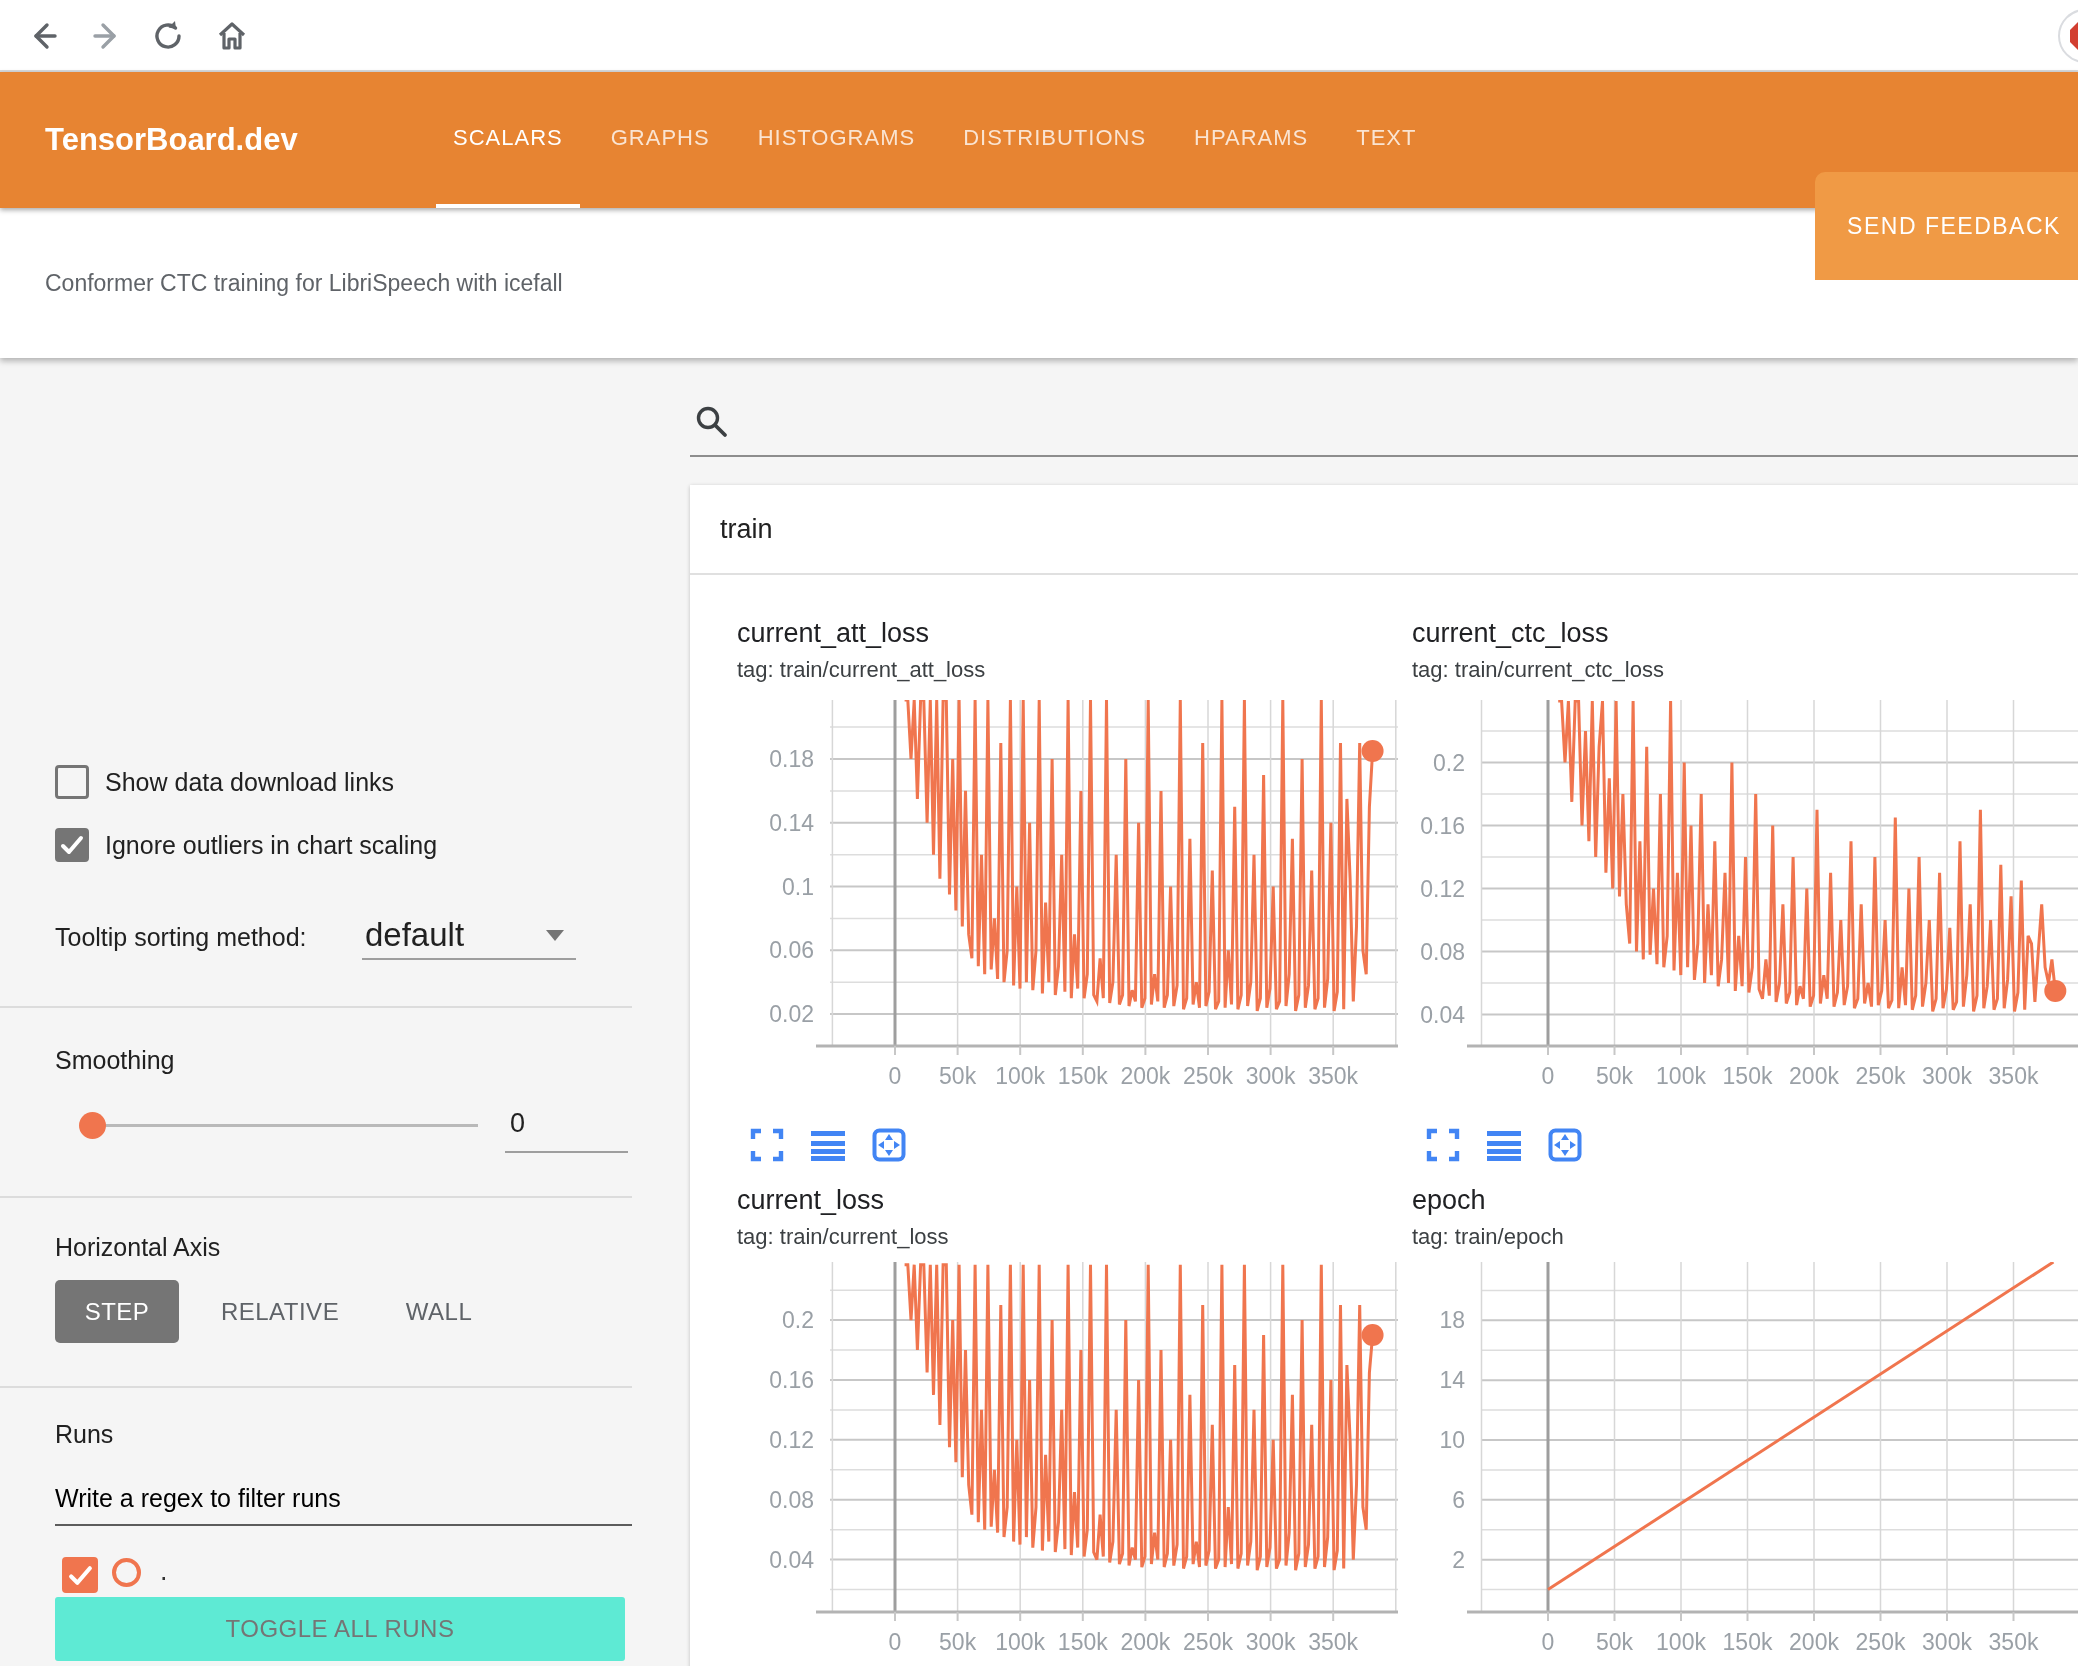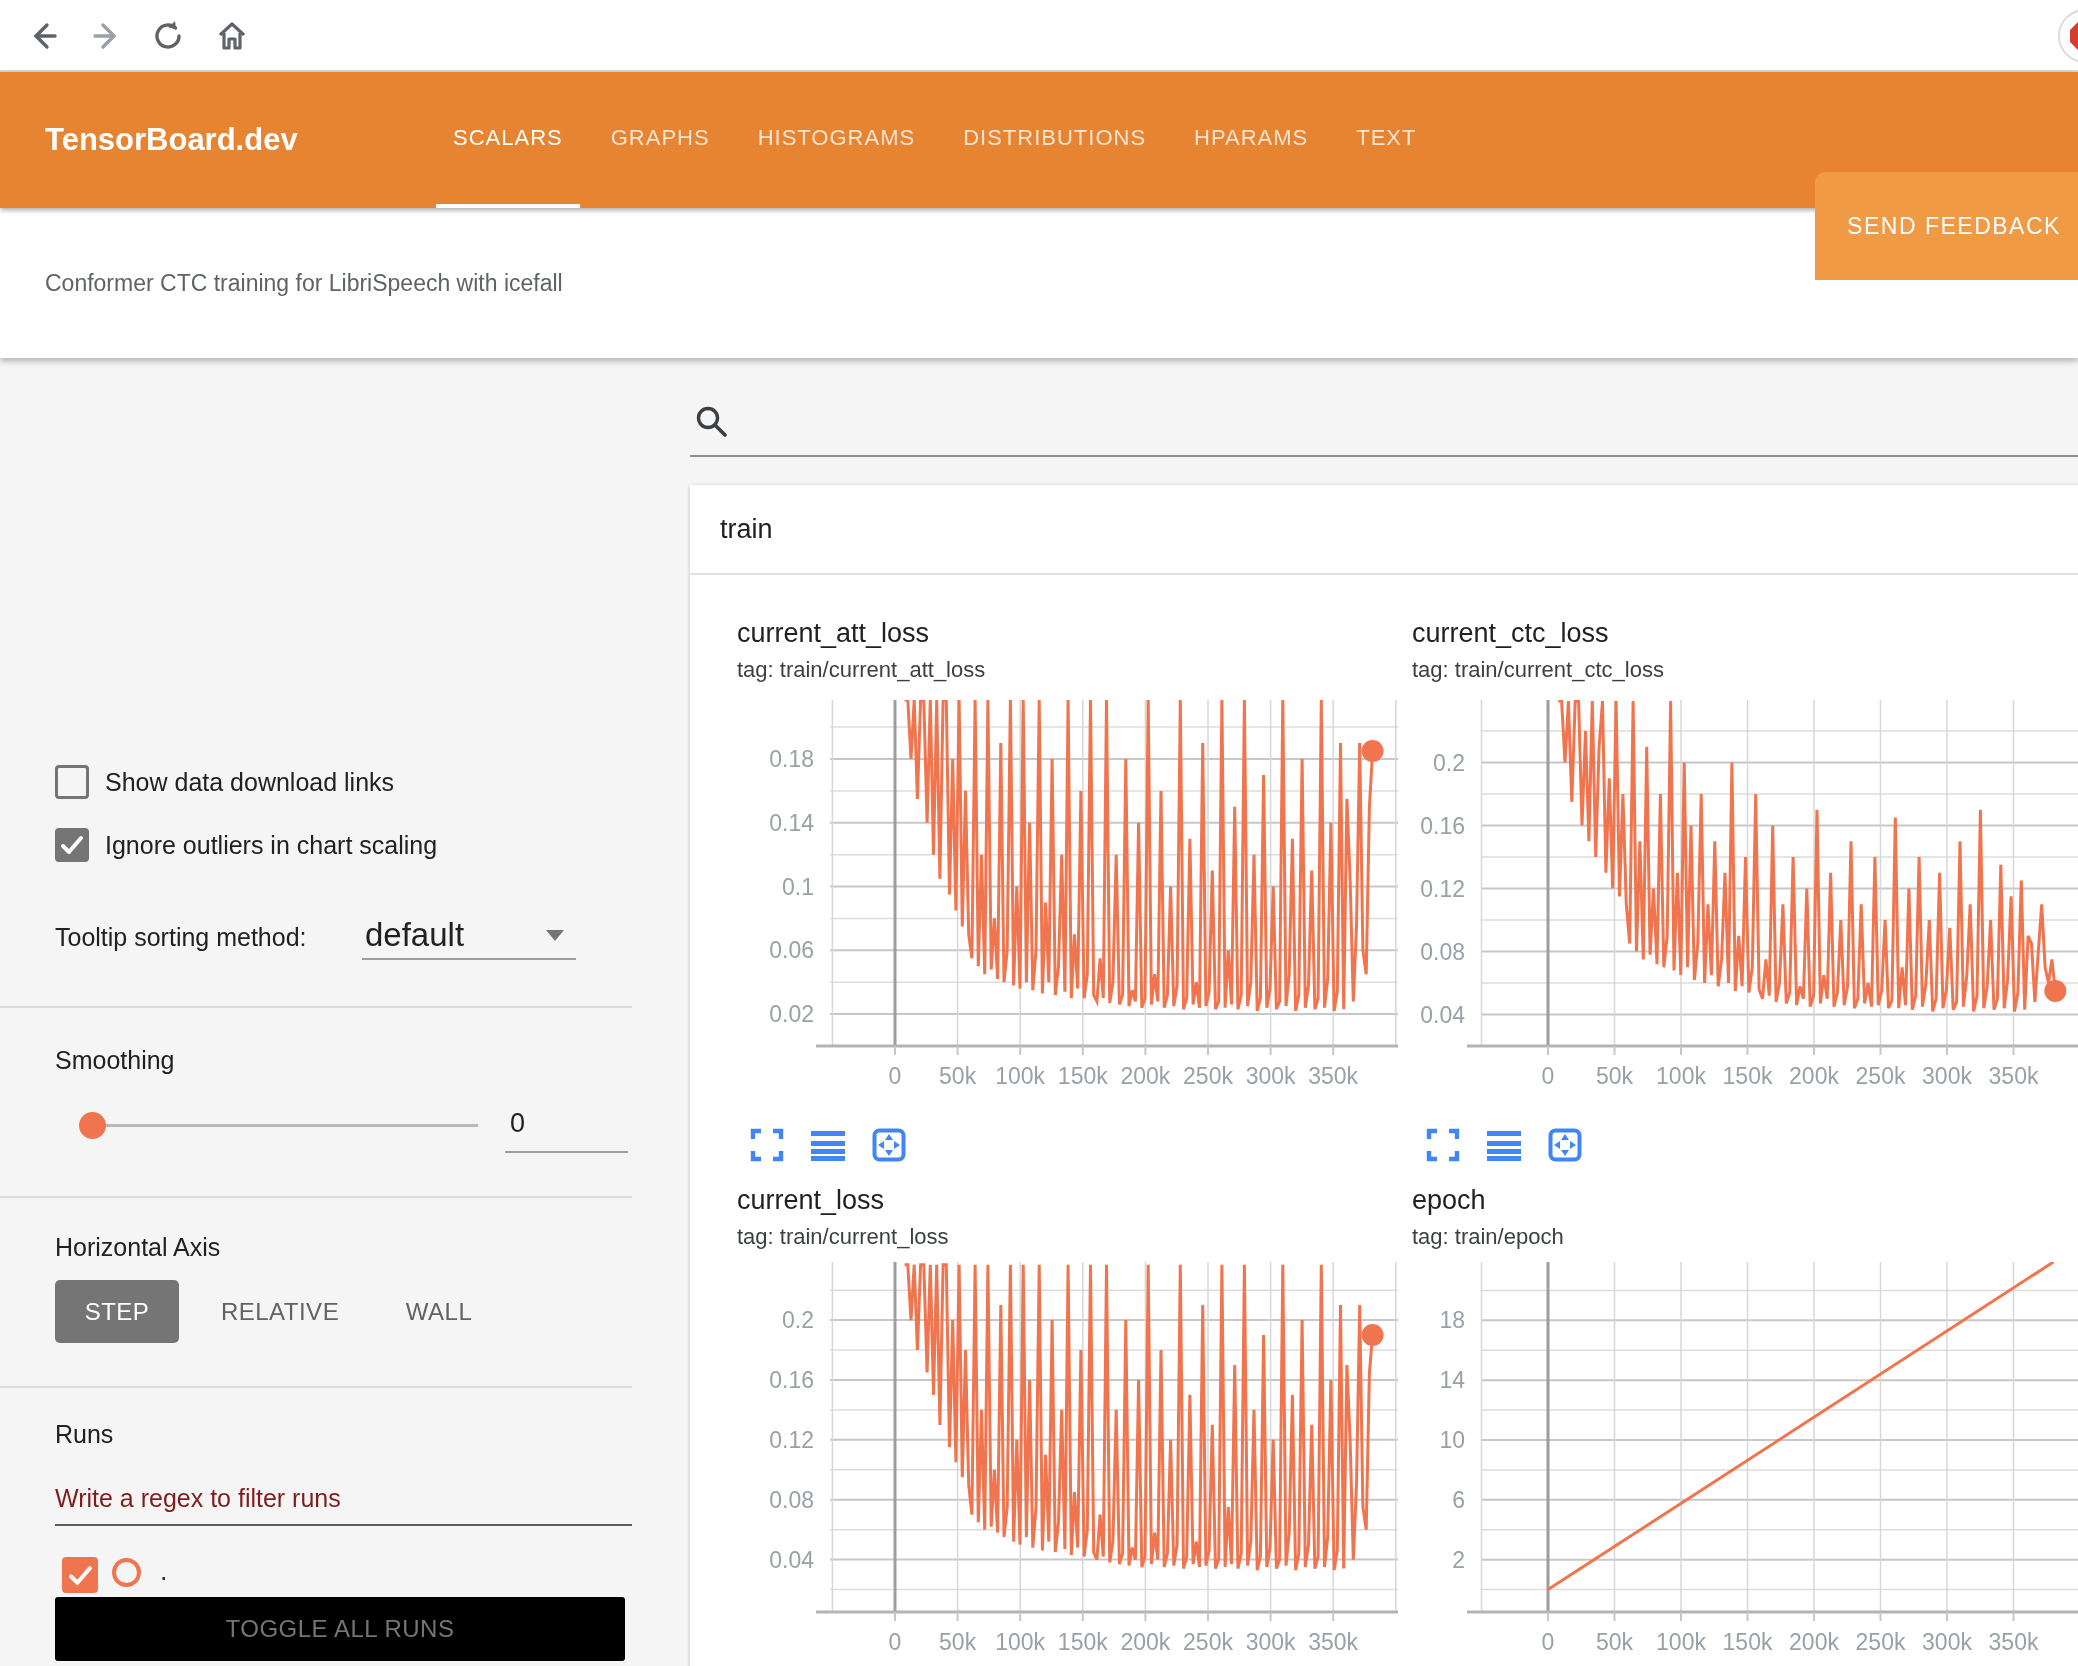--- a/index.html
+++ b/index.html
@@ -43,21 +43,21 @@
   .divider{height:2px;background:#dcdcdc;}
   .underline{height:2px;background:#9e9e9e;}
   .dd-arrow{width:0;height:0;border-left:9px solid transparent;border-right:9px solid transparent;
             border-top:11px solid #757575;}
   .slider-track{height:3px;background:#b9b9b9;}
   .slider-thumb{width:27px;height:27px;border-radius:50%;background:#f0754e;}
   .seg-btn{background:#757575;color:#fff;font-size:24px;border-radius:5px;display:flex;align-items:center;
            justify-content:center;letter-spacing:.5px;cursor:pointer;}
   .seg-txt{color:#5f6368;font-size:24px;letter-spacing:.5px;display:flex;align-items:center;justify-content:center;cursor:pointer;}
   .run-circle{width:29px;height:29px;border-radius:50%;border:4px solid #f0754e;background:transparent;}
-  .toggle-btn{background:#000000;color:#757575;font-size:24px;letter-spacing:.5px;border-radius:3px;
+  .toggle-btn{background:#5eead4;color:#757575;font-size:24px;letter-spacing:.5px;border-radius:3px;
               display:flex;align-items:center;justify-content:center;cursor:pointer;}
 
   
   .filter-row-text{color:#757575;font-size:27px;}
   .card{left:690px;top:485px;width:1395px;height:1200px;background:#fff;box-shadow:0 1px 4px rgba(0,0,0,.22);}
   .card-header{left:0;top:0;width:100%;height:90px;border-bottom:2px solid #e0e0e0;display:flex;align-items:center;}
   .card-title{margin-left:30px;color:#212121;font-size:27px;}
   .chart-title{color:#202124;font-size:27px;}
   .chart-tag{color:#3c4043;font-size:22px;margin-top:6px;}
   svg text{font-family:"Liberation Sans",sans-serif;}
@@ -144,21 +144,21 @@
     <div class="abs divider" style="left:0;top:838px;width:632px;"></div>
 
     <div class="abs side-label" style="left:55px;top:875px;">Horizontal Axis</div>
     <div class="abs seg-btn" style="left:55px;top:922px;width:124px;height:63px;">STEP</div>
     <div class="abs seg-txt" style="left:222px;top:922px;width:116px;height:63px;">RELATIVE</div>
     <div class="abs seg-txt" style="left:394px;top:922px;width:90px;height:63px;">WALL</div>
 
     <div class="abs divider" style="left:0;top:1028px;width:632px;"></div>
 
     <div class="abs side-label" style="left:55px;top:1062px;">Runs</div>
-    <div class="abs" style="left:55px;top:1126px;font-size:25px;color:#7f1d1d;">Write a regex to filter runs</div>
+    <div class="abs" style="left:55px;top:1126px;font-size:25px;color:#000000;">Write a regex to filter runs</div>
     <div class="abs" style="left:55px;top:1166px;width:577px;height:2px;background:#5c5c5c;"></div>
 
     <div class="abs cbx orange" style="left:62px;top:1199px;width:36px;height:36px;">
       <svg width="27" height="27" viewBox="0 0 26 26">
           <path d="M4 14 L10 20 L22 6" fill="none" stroke="#fff" stroke-width="4" stroke-linecap="round" stroke-linejoin="round"></path>
         </svg>
     </div>
     <div class="abs run-circle" style="left:112px;top:1200px;"></div>
     <div class="abs" style="left:160px;top:1198px;font-size:27px;color:#333;">.</div>
 

